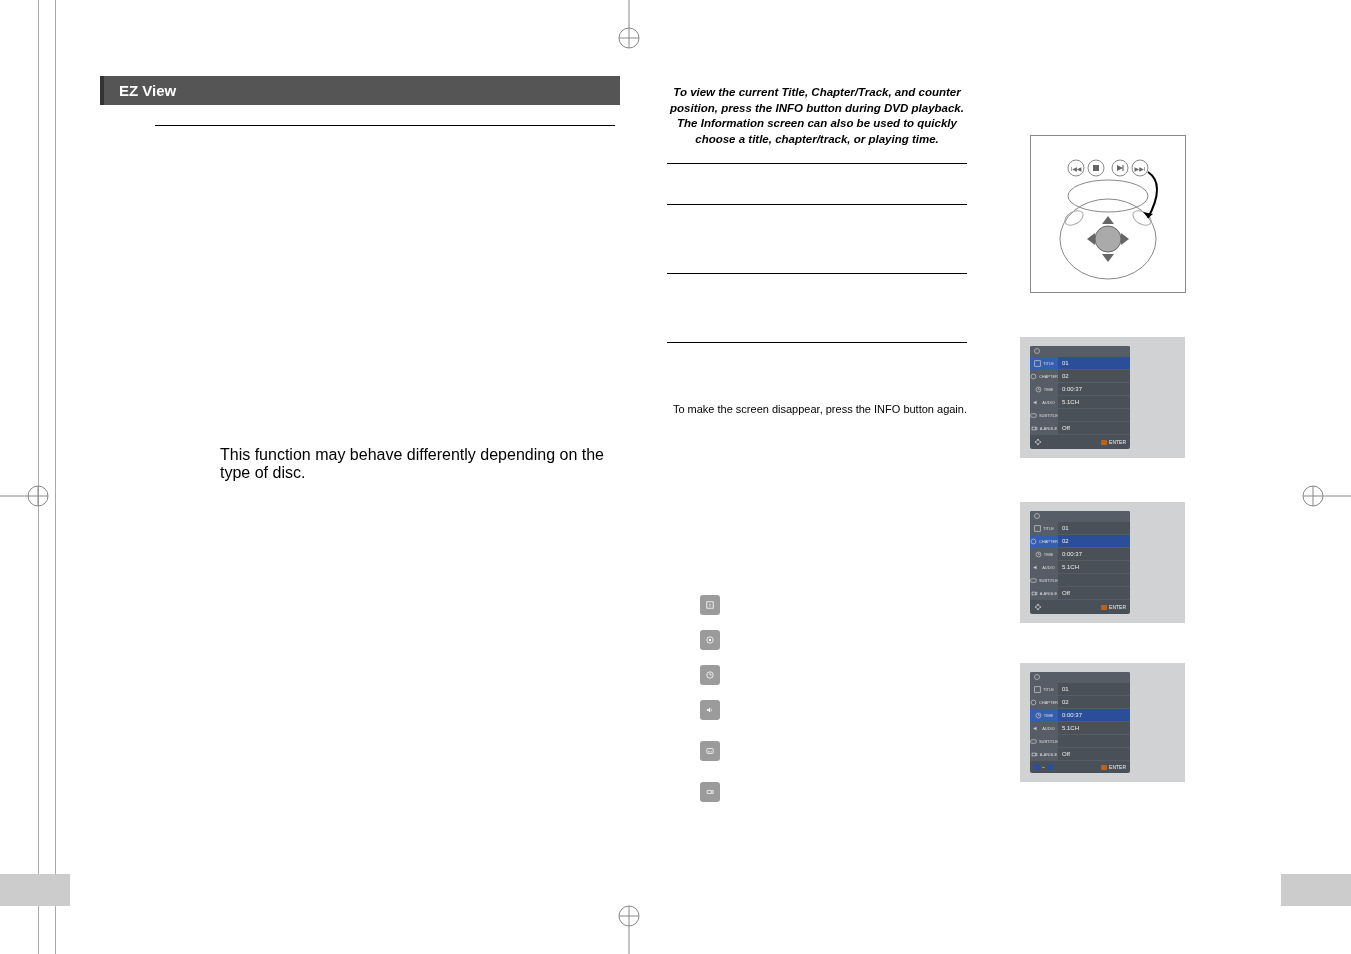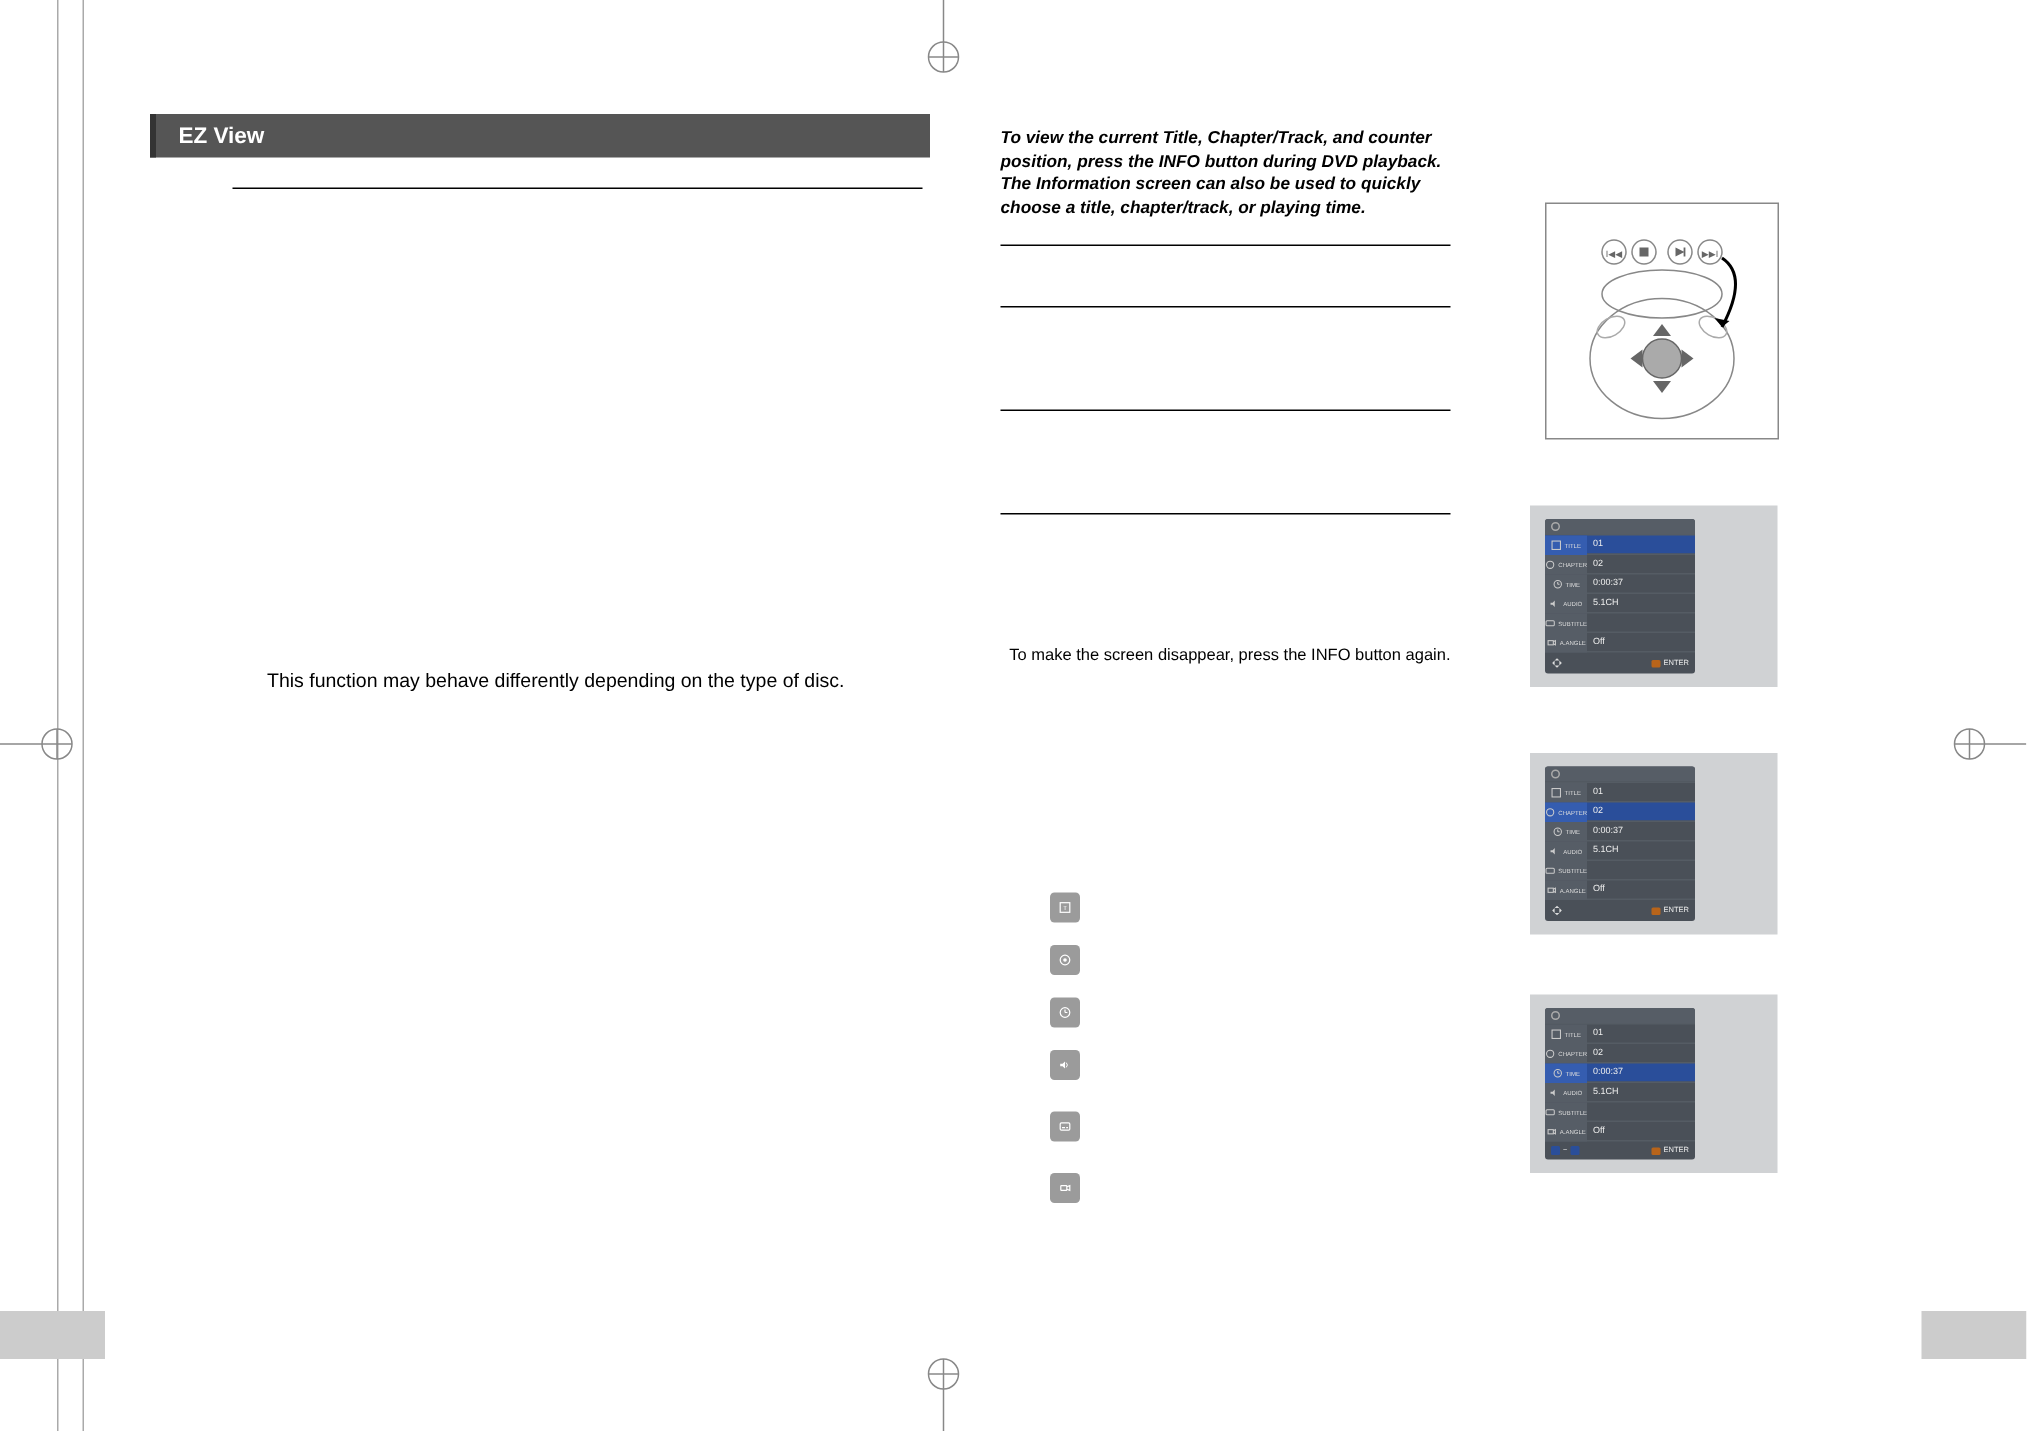--- a/index.html
+++ b/index.html
@@ -99,36 +99,37 @@
       padding: 6px 15px;
       border-left: 4px solid #333;
       margin-bottom: 20px;
     }
     .intro-text {
       font-size: 11.5px;
       font-style: italic;
       font-weight: bold;
       line-height: 1.35;
       width: 300px;
+      text-align: center;
     }
     .hr-line {
       border: none;
       border-top: 1px solid #000;
       margin: 16px 0;
       width: 300px;
     }
     .hr-line-left {
       border: none;
       border-top: 1px solid #000;
       margin: 20px 0 16px 55px;
       width: 460px;
     }
     .note-text {
-      font-size: 13px;
-      margin-left: 78px;
+      font-size: 16px;
+      margin-left: 120px;
       margin-top: 320px;
     }
     .disappear-text {
       font-size: 11px;
       margin-top: 350px;
       width: 300px;
       text-align: right;
     }
     .icon-column {
       position: absolute;
@@ -299,21 +300,21 @@
   <hr class="hr-line-left">
   <div class="note-text">This function may behave differently depending on the type of disc.</div>
 </div>
 
 <div class="page-right">
   <div class="intro-text">To view the current Title, Chapter/Track, and counter position, press the INFO button during DVD playback. The Information screen can also be used to quickly choose a title, chapter/track, or playing time.</div>
   <hr class="hr-line">
   <hr class="hr-line" style="margin-top:40px">
   <hr class="hr-line" style="margin-top:68px">
   <hr class="hr-line" style="margin-top:68px">
-  <div class="disappear-text" style="margin-top:88px">To make the screen disappear, press the INFO button again.</div>
+  <div class="disappear-text" style="margin-top:60px">To make the screen disappear, press the INFO button again.</div>
 </div>
 
 <div class="icon-column">
   <div class="icon-box">
       <svg class="tiny-icon" viewBox="0 0 10 10">
         <rect x="1" y="1" width="8" height="8" fill="none" stroke="#fff" stroke-width="1"></rect>
         <text x="5" y="7" text-anchor="middle" font-size="5" fill="#fff">T</text>
       </svg>
     </div>
   <div class="icon-box">

